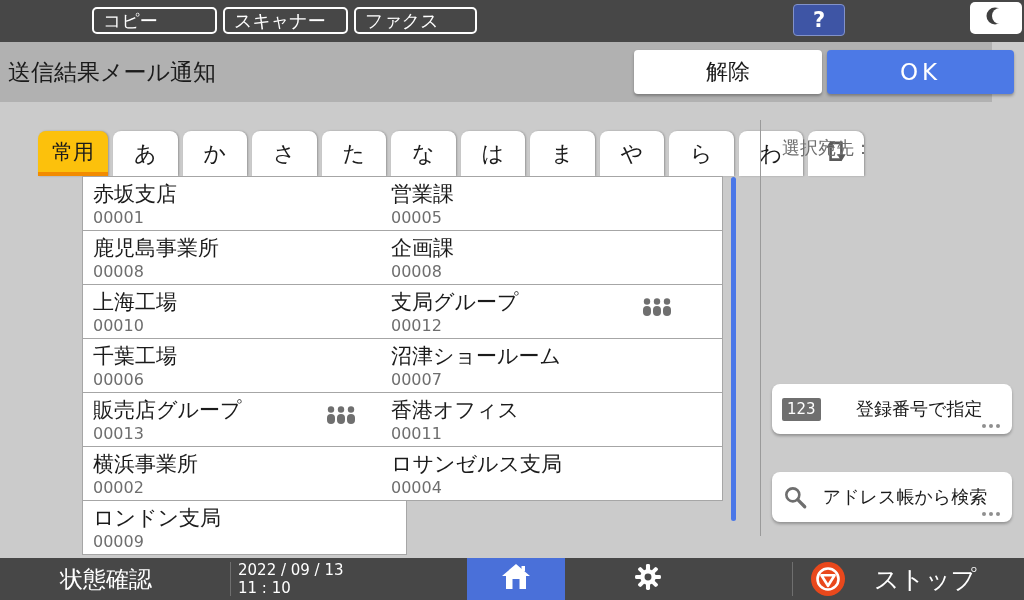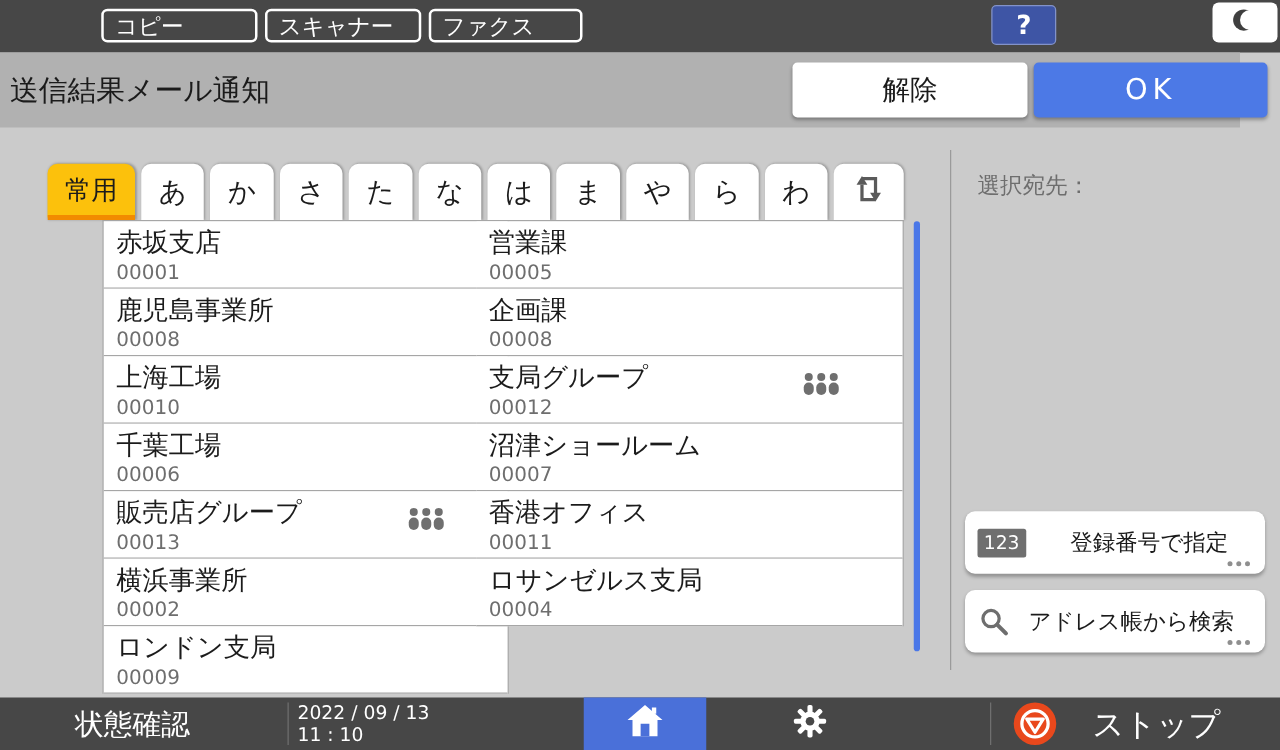--- a/index.html
+++ b/index.html
@@ -1,41 +1,41 @@
 <!DOCTYPE html>
 <html><head>
 <meta charset="utf-8">
 <style>
   html,body{margin:0;padding:0;}
   body{width:1024px;height:600px;overflow:hidden;font-family:"DejaVu Sans","Liberation Sans",sans-serif;}
   #screen{position:relative;width:1024px;height:600px;background:#cbcbcb;}
 
   
   .topbar{position:absolute;left:0;top:0;width:1024px;height:42px;background:#474747;}
-  .top-tabs{position:absolute;left:41px;top:7px;display:flex;gap:6px;padding-left:40px;}
+  .top-tabs{position:absolute;left:52px;top:7px;display:flex;gap:6px;padding-left:40px;}
   .top-tab{height:27px;border:2px solid #fff;border-radius:5px;background:#474747;color:#fff;
            font-size:18px;display:flex;align-items:center;padding-left:9px;box-sizing:border-box;}
   .top-tab.w1{width:125px;}.top-tab.w2{width:125px;}.top-tab.w3{width:123px;}
   .help-btn{position:absolute;left:793px;top:4px;width:52px;height:32px;background:#3e55a5;
             border:1px solid #8292c9;border-radius:4px;color:#fff;font-size:21px;font-weight:bold;
             display:flex;align-items:center;justify-content:center;box-sizing:border-box;}
   .moon-btn{position:absolute;left:970px;top:2px;width:52px;height:32px;background:#fff;border-radius:5px;
             display:flex;align-items:center;justify-content:center;}
 
   
   .header{position:absolute;left:0;top:42px;width:992px;height:60px;background:#b1b1b1;}
   .page-title{position:absolute;left:8px;top:0;height:60px;display:flex;align-items:center;
               font-size:23px;color:#1b1b1b;}
   .hdr-btn{position:absolute;top:8px;height:44px;border-radius:4px;font-size:22px;
            display:flex;align-items:center;justify-content:center;box-shadow:0 2px 3px rgba(0,0,0,.3);}
   .release-btn{left:634px;width:188px;background:#fff;color:#1b1b1b;}
   .ok-btn{left:827px;width:187px;background:#4c79e6;color:#fff;font-size:23px;letter-spacing:4px;}
 
   
-  .tabs{position:absolute;left:38px;top:131px;width:685px;height:45px;display:flex;gap:5px;}
+  .tabs{position:absolute;left:38px;top:131px;width:826px;height:45px;display:flex;gap:5px;}
   .tab{flex:1;height:45px;background:#fff;border-radius:8px 8px 0 0;display:flex;align-items:center;
        justify-content:center;font-size:22px;color:#1b1b1b;box-shadow:1px 0 2px rgba(0,0,0,.25);
        box-sizing:border-box;}
   .tab.active{flex:0 0 70px;background:#fcc10c;border-bottom:4px solid #f28b00;font-size:21px;}
   .tab.swap{flex:0 0 56px;}
 
   
   .col{position:absolute;top:176px;box-sizing:border-box;border-top:1px solid #a6a6a6;}
   .col-left{left:38px;width:325px;border-left:1px solid #a6a6a6;border-right:1px solid #a6a6a6;margin-left:44px;}
   .col-right{left:381px;width:342px;border-right:1px solid #a6a6a6;}
@@ -45,21 +45,21 @@
   .cell .code{display:block;font-size:16px;line-height:19px;color:#6e6e6e;}
   .group-icon{position:absolute;right:50px;top:13px;}
   .scrollbar{position:absolute;left:731px;top:177px;width:5px;height:344px;background:#4a77e8;border-radius:3px;}
   .vdivider{position:absolute;left:760px;top:120px;width:1px;height:416px;background:#9a9a9a;}
 
   
   .selected-label{position:absolute;left:772px;top:136px;font-size:18px;color:#6e6e6e;margin-left:10px;}
   .side-btn{position:absolute;left:772px;width:240px;height:50px;background:#fff;border-radius:8px;
             box-shadow:0 2px 3px rgba(0,0,0,.28);display:flex;align-items:center;padding:0 10px;
             box-sizing:border-box;}
-  .btn-number{top:409px;gap:16px;}
+  .btn-number{top:384px;gap:16px;}
   .btn-search{top:472px;}
   .badge-123{background:#6f6f6f;color:#fff;font-size:15px;line-height:15px;padding:4px 5px;border-radius:2px;}
   .side-btn .lbl{flex:1;text-align:center;font-size:18px;color:#1b1b1b;white-space:nowrap;}
   .dots{position:absolute;right:12px;bottom:6px;display:flex;gap:3px;}
   .dots i{width:4px;height:4px;border-radius:50%;background:#8f8f8f;}
 
   
   .bottombar{position:absolute;left:0;top:558px;width:1024px;height:42px;background:#474747;}
   .status-btn{position:absolute;left:60px;top:0;height:42px;display:flex;align-items:center;
               color:#fff;font-size:23px;}

